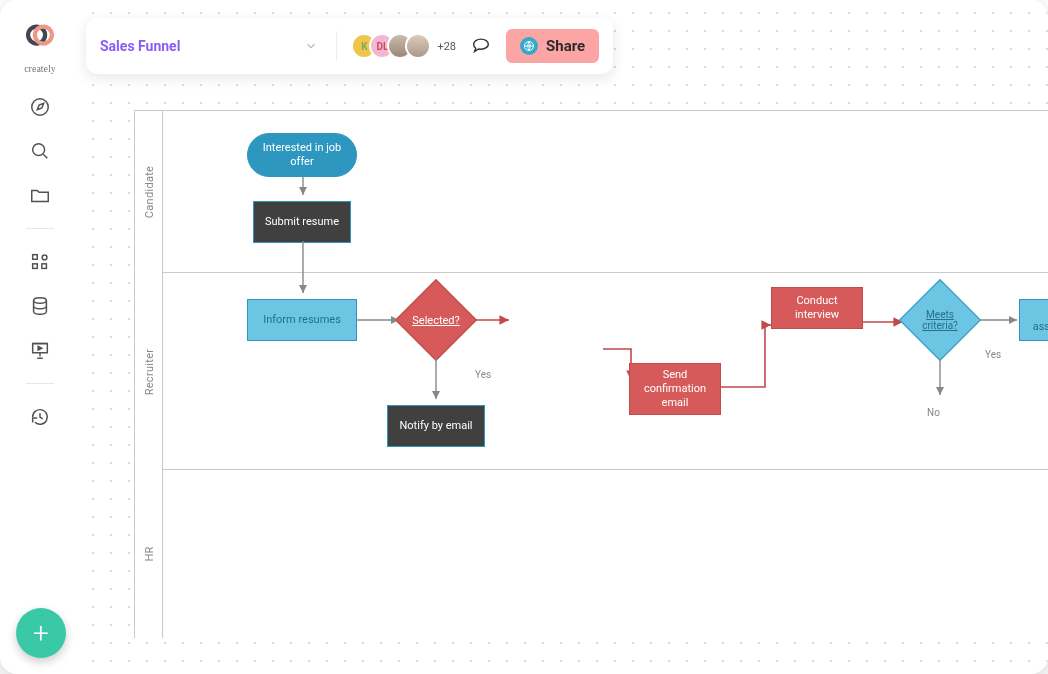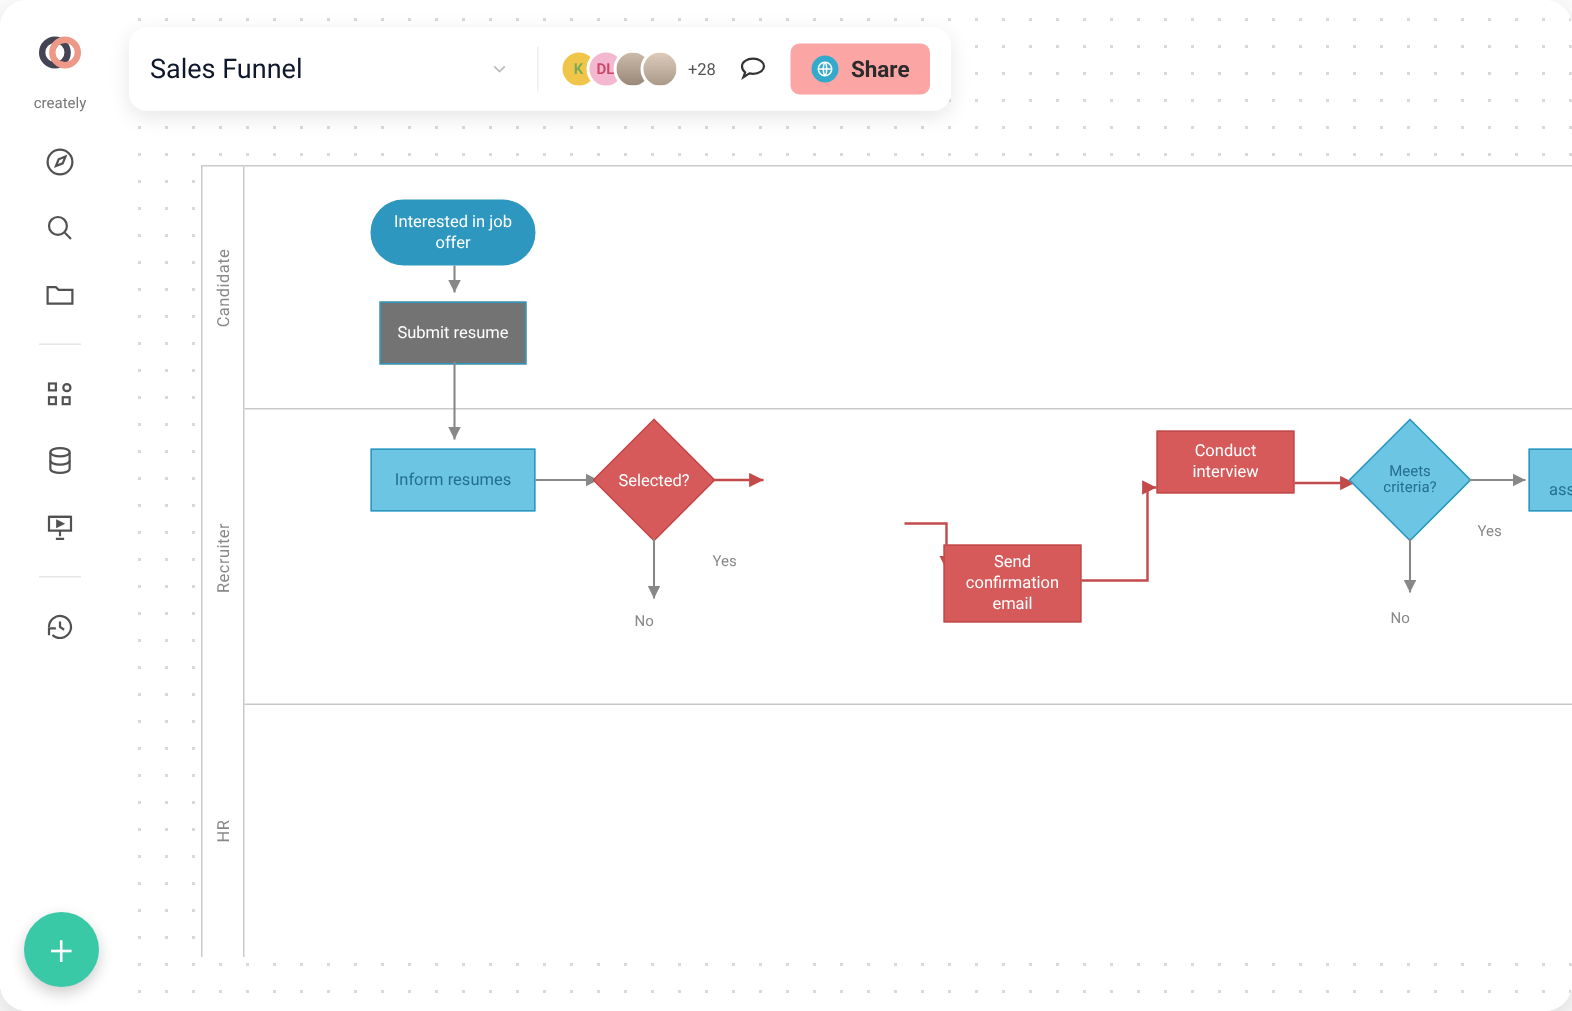--- a/index.html
+++ b/index.html
@@ -9,30 +9,30 @@
   width: 1048px; height: 674px; position: relative; background: #fff;
   border-radius: 18px; overflow: hidden; box-shadow: 0 8px 28px rgba(0,0,0,.18);
 }
 
 .sidebar {
   position: absolute; left: 0; top: 0; bottom: 0; width: 80px;
   background: #fff; display: flex; flex-direction: column; align-items: center;
   padding-top: 18px; gap: 22px; z-index: 5;
 }
 .logo { width: 34px; height: 34px; position: relative; }
-.logo-name { font-size: 10px; color: #777; text-align: center; margin-top: -14px; }
+.logo-name { font-size: 10px; color: #777; text-align: center; margin-top: -14px; font-family: Liberation Serif, serif; }
 .sidebar-icon { width: 22px; height: 22px; color: #333; cursor: pointer; opacity: .85; }
 .sidebar-sep { width: 28px; height: 1px; background: #e6e6e6; }
 
 .topbar {
   position: absolute; left: 86px; top: 18px; height: 56px; z-index: 6;
   background: #fff; border-radius: 12px; box-shadow: 0 4px 14px rgba(0,0,0,.10);
   display: flex; align-items: center; padding: 0 14px; gap: 14px;
 }
-.doc-title { font-size: 18px; font-weight: 400; color: #0f172a; padding-right: 110px; }
+.doc-title { font-size: 14px; font-weight: 700; color: #8b5cf6; padding-right: 110px; }
 .doc-caret { color: #bbb; margin-right: 4px; }
 .vsep { width: 1px; height: 30px; background: #eee; }
 
 .avatars { display: flex; align-items: center; }
 .avatar { width: 26px; height: 26px; border-radius: 50%; margin-left: -8px; font-size: 10px; display: flex; align-items: center; justify-content: center; color: #fff; border: 2px solid #fff; font-weight: 600; }
 .avatars .avatar:first-child { margin-left: 0; }
 .more-count { font-size: 11px; color: #555; margin-left: 6px; }
 
 .comment-icon { width: 22px; height: 22px; color: #333; cursor: pointer; }
 
@@ -59,26 +59,26 @@
 .lane2 { position: absolute; left: 28px; right: 0; top: 162px; height: 197px; border-bottom: 1px solid #c9c9c9; }
 .lane3 { position: absolute; left: 28px; right: 0; top: 359px; bottom: 0; }
 .lane-head { position: absolute; left: 0; width: 28px; top: 0; bottom: 0; border-right: 1px solid #c9c9c9; }
 .lane-head1 { height: 162px; top: 0; }
 .lane-head2 { height: 197px; top: 162px; }
 .lane-head3 { top: 359px; bottom: 0; }
 .lane-label { position: absolute; left: 50%; top: 50%; transform: translate(-50%,-50%) rotate(-90deg); white-space: nowrap; font-size: 11px; color: #888; letter-spacing: .3px; }
 
 .node { position: absolute; display: flex; align-items: center; justify-content: center; text-align: center; font-size: 11px; line-height: 1.25; padding: 20px 8px; color: #fff; }
 .start { background: #2d97bf; border: 1px solid #2d97bf; border-radius: 22px; }
-.proc-b { background: #737373; border: 1px solid #2d97bf; }
+.proc-b { background: #404040; border: 1px solid #2d97bf; }
 .proc-lb { background: #6cc5e2; border: 1px solid #2d97bf; color: #256f8f; }
 .proc-r { background: #d65a5a; border: 1px solid #c24a4a; }
 .dec { position: absolute; }
 .dec .diamond { position: absolute; inset: 0; transform: rotate(45deg); border: 1px solid; }
-.dec .dlabel { position: absolute; inset: 0; display: flex; align-items: center; justify-content: center; font-size: 11px; padding: 0 8px; text-align: center; }
+.dec .dlabel { position: absolute; inset: 0; display: flex; align-items: center; justify-content: center; font-size: 11px; padding: 0 8px; text-align: center; text-decoration: underline; }
 .dec-r .diamond { background: #d65a5a; border-color: #c24a4a; }
 .dec-r .dlabel { color: #fff; }
 .dec-b .diamond { background: #6cc5e2; border-color: #2d97bf; }
 .dec-b .dlabel { color: #256f8f; font-size: 10px; }
 
 .edge-label { position: absolute; font-size: 10px; color: #888; margin-top: 44px; }
 
 .fab {
   position: absolute; left: 16px; bottom: 16px; width: 50px; height: 50px; border-radius: 50%;
   background: #3ac9a7; display: flex; align-items: center; justify-content: center;
@@ -234,20 +234,21 @@
       <svg class="arrow" style="left:844px;top:208px" width="42" height="2">
           <path d="M0 1 L38 1" stroke="#888" stroke-width="1.4" marker-end="url(#ahg)"></path>
         </svg>
       <div class="edge-label" style="left:850px;top:194px">Yes</div>
       <div class="node proc-lb" style="left:884px;top:188px;width:96px;height:42px">Arrange assessment d</div>
 
       <svg class="arrow" style="left:300px;top:248px" width="2" height="44">
           <path d="M1 0 L1 40" stroke="#888" stroke-width="1.4" marker-end="url(#ahg)"></path>
         </svg>
       <div class="edge-label" style="left:288px;top:254px">No</div>
+      <div class="node proc-b" style="left:252px;top:294px;width:98px;height:40px">Notify by email</div>
 
       <svg class="arrow" style="left:804px;top:248px" width="2" height="40">
           <path d="M1 0 L1 36" stroke="#888" stroke-width="1.4" marker-end="url(#ahg)"></path>
         </svg>
       <div class="edge-label" style="left:792px;top:252px">No</div>
     </div>
   </div>
 
   <div class="fab">+</div>
 </div>

